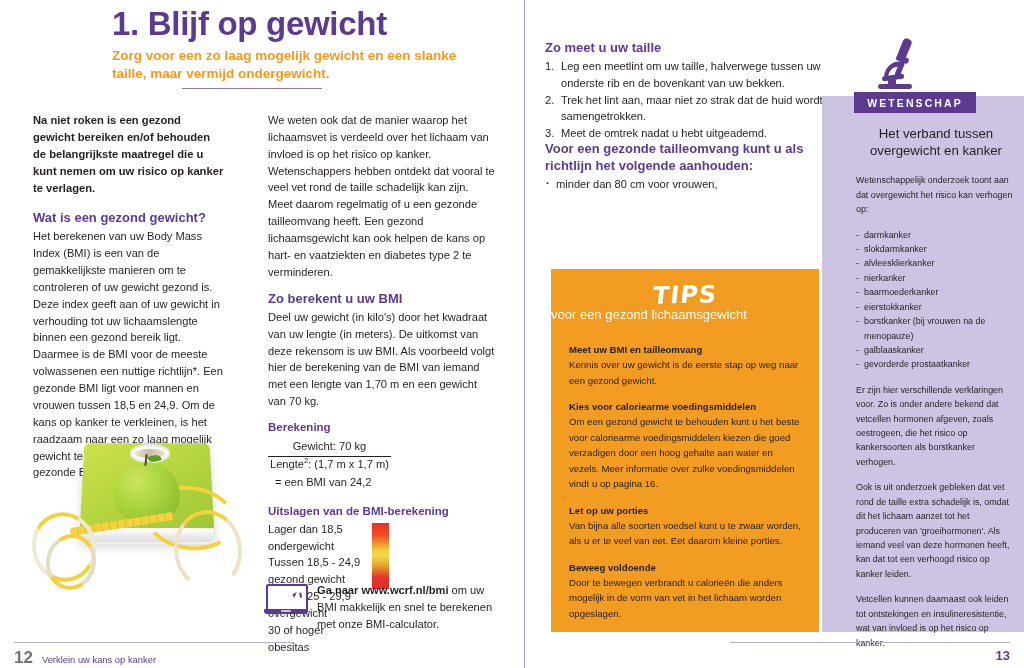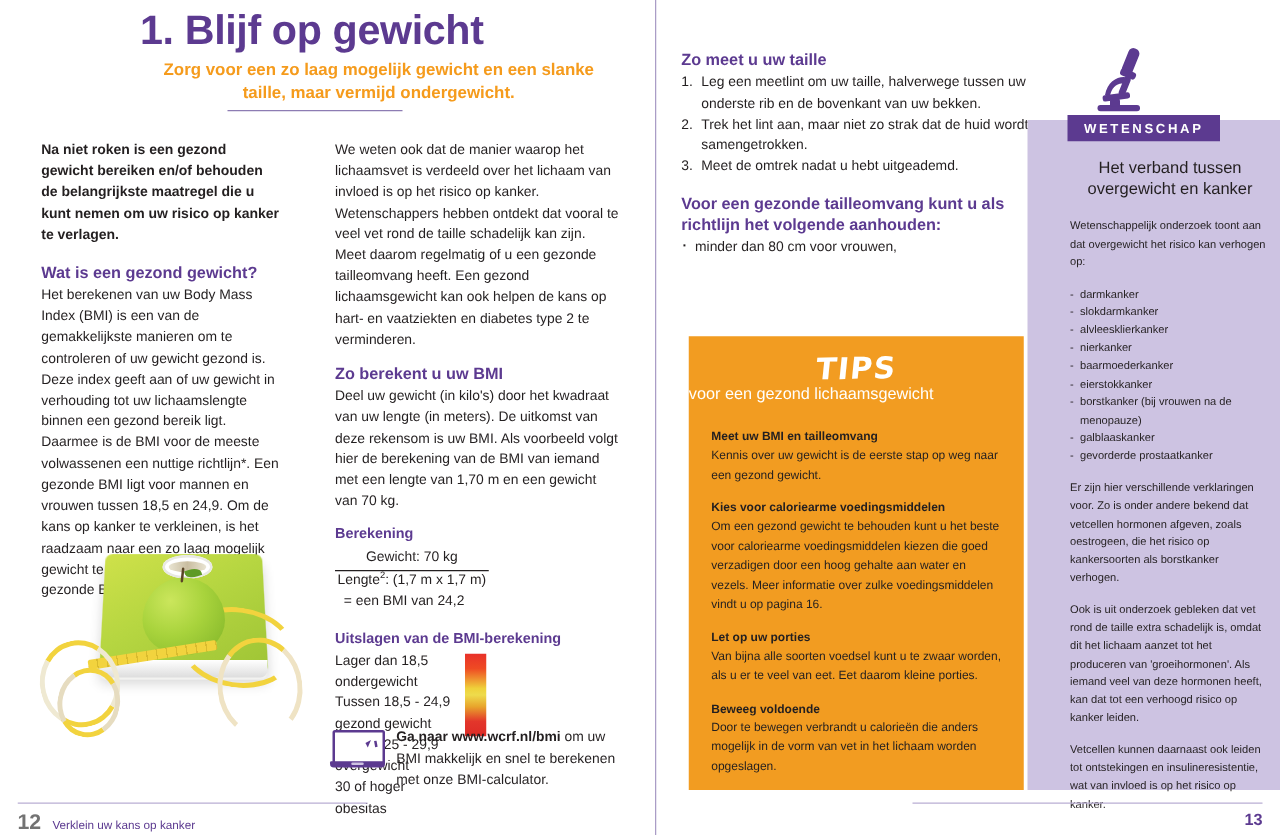--- a/index.html
+++ b/index.html
@@ -20,21 +20,21 @@
   }
 
   
   .title{
     position:absolute;left:112px;top:6px;width:400px;
     font-size:33px;font-weight:bold;color:#5c3a90;
     letter-spacing:-.3px;line-height:1.08;
   }
   .subtitle{
     position:absolute;left:112px;top:47px;width:382px;
-    text-align:center;
+    text-align:left;
     font-size:13.5px;font-weight:bold;color:#f59b1c;
     line-height:1.33;
   }
   .rule{
     position:absolute;left:182px;top:88px;width:140px;height:1px;
     background:#8d7cb3;
   }
 
   
   .col{position:absolute;}
@@ -339,21 +339,21 @@
       <li>
         <span class="n">2.</span>
         <span>Trek het lint aan, maar niet zo strak dat de huid wordt samengetrokken.</span>
       </li>
       <li>
         <span class="n">3.</span>
         <span>Meet de omtrek nadat u hebt uitgeademd.</span>
       </li>
     </ul>
 
-    <div class="h2" style="margin-top:14px">Voor een gezonde tailleomvang kunt u als richtlijn het volgende aanhouden:</div>
+    <div class="h2" style="">Voor een gezonde tailleomvang kunt u als richtlijn het volgende aanhouden:</div>
     <ul class="bullist">
       <li>minder dan 80 cm voor vrouwen,</li>
     </ul>
   </div>
 
   <div class="tips">
     <div class="tips-word">TIPS</div>
     <div class="tips-sub">voor een gezond lichaamsgewicht</div>
     <div class="tips-body">
       <div>

